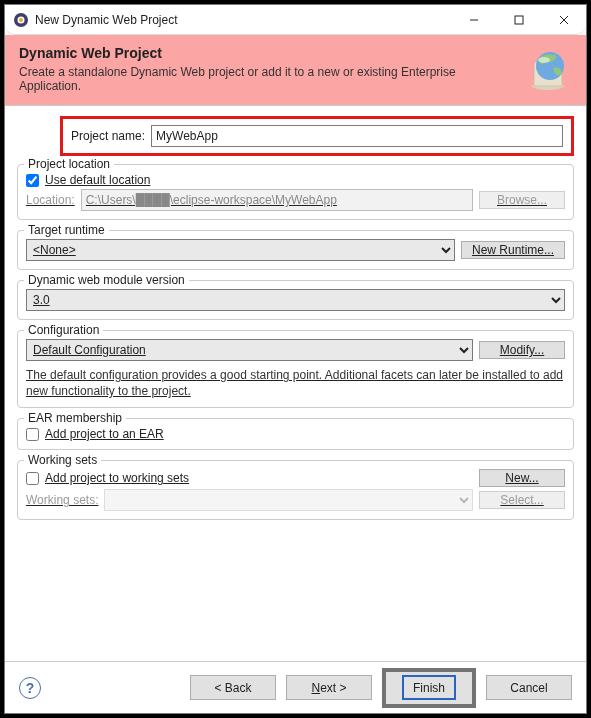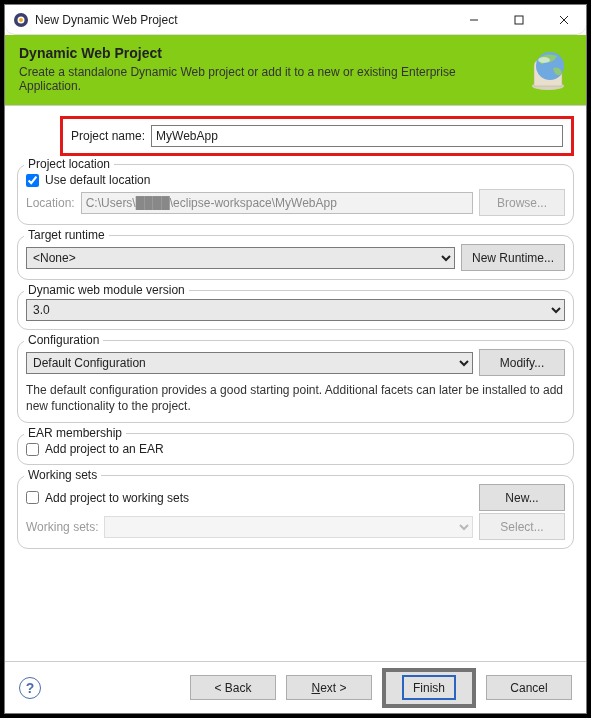--- a/index.html
+++ b/index.html
@@ -3,39 +3,39 @@
 <meta charset="utf-8">
 <style>
 *{box-sizing:border-box;margin:0;padding:0;font-family:"Segoe UI",Tahoma,sans-serif;font-size:12px;color:#222;}
 body{background:#000;display:flex;justify-content:center;align-items:flex-start;}
 .outer{width:591px;height:718px;background:#000;padding:4px;}
 .window{width:583px;height:710px;background:#fff;border:1px solid #7a7a7a;display:flex;flex-direction:column;}
 .titlebar{height:30px;display:flex;align-items:center;padding:0 0 0 8px;background:#fff;border-bottom:1px solid #ddd;border-radius:10px;}
 .titlebar .app-icon{width:16px;height:16px;margin-right:6px;display:flex;align-items:center;justify-content:center;}
 .titlebar .title{flex:1;}
 .winbtn{width:45px;height:29px;display:flex;align-items:center;justify-content:center;}
-.header{background:#84cc16;padding:10px 14px 12px 14px;border-bottom:1px solid #ccc;display:flex;align-items:center;}
+.header{background:#fca5a5;padding:10px 14px 12px 14px;border-bottom:1px solid #ccc;display:flex;align-items:center;}
 .header-txt{flex:1;}
 .header h1{font-size:14px;font-weight:700;margin-bottom:4px;}
 .header p{font-size:12px;color:#333;}
 .header-icon{width:48px;height:48px;margin-left:8px;display:flex;align-items:center;justify-content:center;}
 .content{flex:1;padding:10px 12px 6px 12px;overflow:hidden;background:#fff;}
 .highlight-red{border:3px solid #e11919;padding:6px 8px;margin-bottom:8px;display:flex;align-items:center;margin-left:43px;}
 .fld-row{display:flex;align-items:center;gap:6px;}
 .fld-row label{white-space:nowrap;}
 .fld-row input[type=text]{flex:1;height:22px;border:1px solid #7a7a7a;padding:0 4px;font-size:12px;}
 .fld-row input[type=text].disabled{background:#f2f2f2;color:#888;border-color:#bcbcbc;}
 .fld-row label.disabled{color:#9a9a9a;}
-.group{border:1px solid #ccc;border-radius:11px;margin-bottom:10px;padding:6px 8px 8px 8px;position:relative;}
+.group{border:1px solid #ccc;border-radius:4px;margin-bottom:10px;padding:6px 8px 8px 8px;position:relative;text-decoration:underline;}
 .group>.legend{position:absolute;top:-8px;left:6px;background:#fff;padding:0 4px;font-size:12px;}
 .row{display:flex;align-items:center;gap:6px;margin-top:2px;}
 .row:first-of-type{margin-top:2px;}
 .chk{display:flex;align-items:center;gap:6px;}
 .chk input{width:13px;height:13px;}
-.btn{height:27px;min-width:86px;padding:0 10px;background:#e1e1e1;border:1px solid #adadad;cursor:default;display:inline-flex;align-items:center;justify-content:center;}
+.btn{height:18px;min-width:86px;padding:0 10px;background:#e1e1e1;border:1px solid #adadad;cursor:default;display:inline-flex;align-items:center;justify-content:center;}
 .btn.disabled{color:#9a9a9a;background:#efefef;border-color:#cfcfcf;}
 select{height:22px;border:1px solid #7a7a7a;background:#e9e9e9;padding:0 2px;font-size:12px;}
 select.full{flex:1;}
 select.disabled{color:#9a9a9a;background:#f2f2f2;border-color:#cfcfcf;}
 .desc{font-size:12px;color:#333;margin-top:6px;line-height:1.35;}
 .buttonbar{height:52px;border-top:1px solid #ccc;display:flex;align-items:center;padding:0 14px;gap:10px;}
 .buttonbar .spacer{flex:1;}
 .help-icon{width:22px;height:22px;border:1.5px solid #4b6eaf;border-radius:50%;color:#4b6eaf;display:flex;align-items:center;justify-content:center;font-weight:700;font-size:14px;}
 .btn-wiz{height:25px;width:86px;background:#e1e1e1;border:1px solid #adadad;display:inline-flex;align-items:center;justify-content:center;}
 .btn-wiz.disabled{color:#9a9a9a;}

